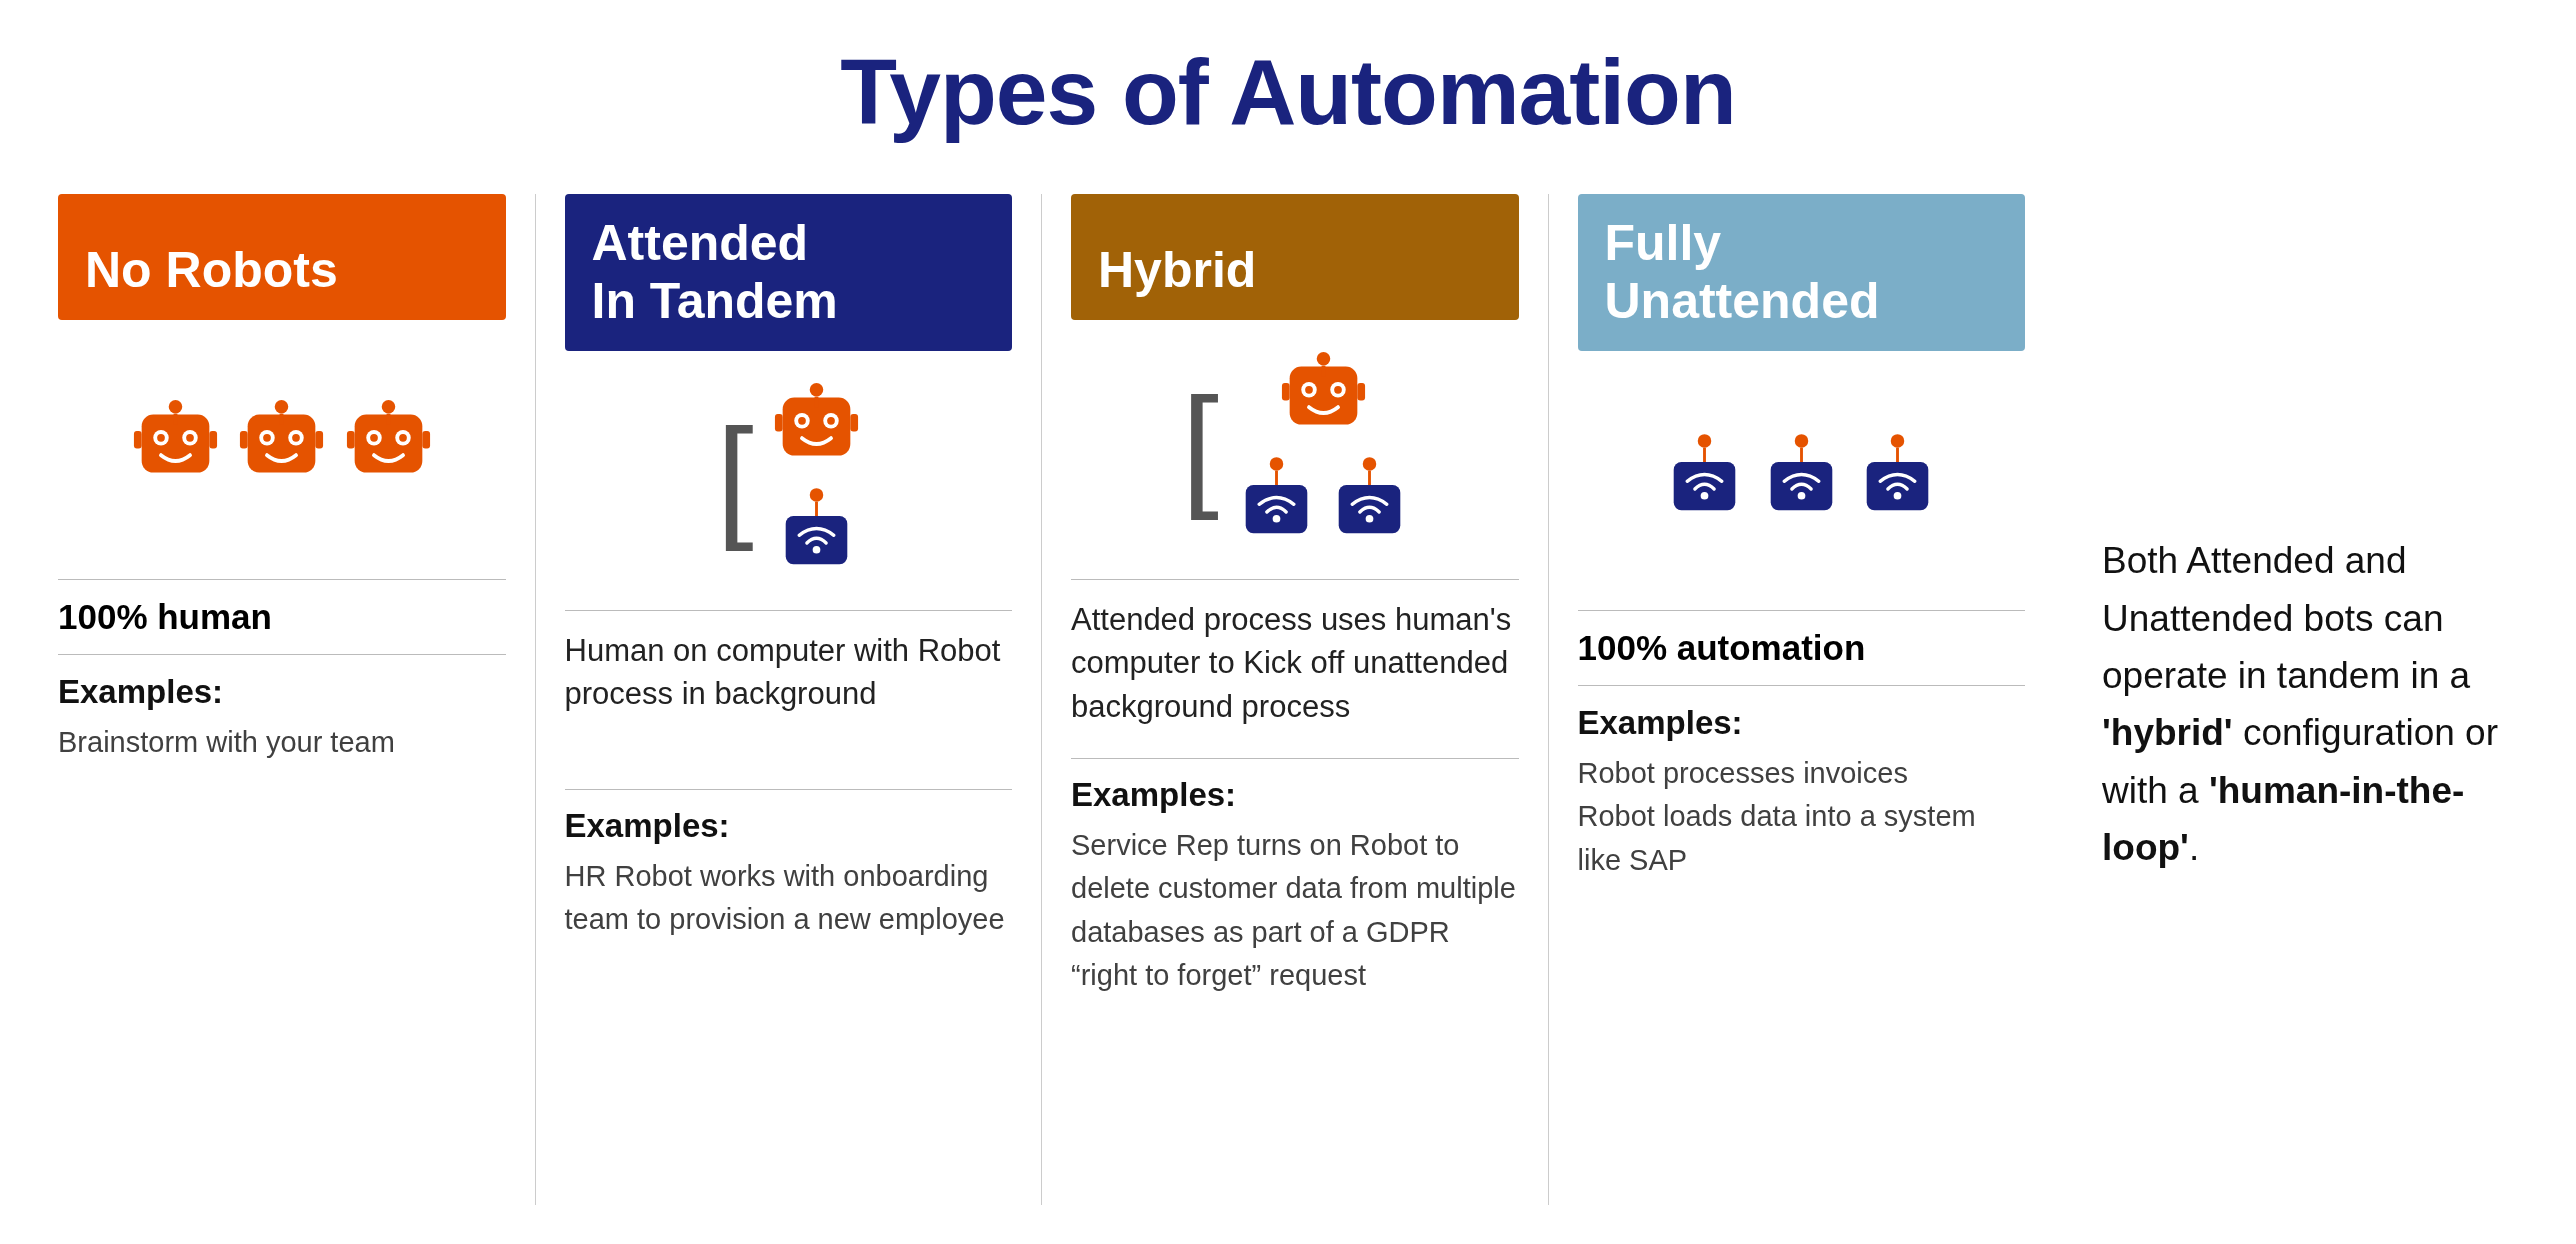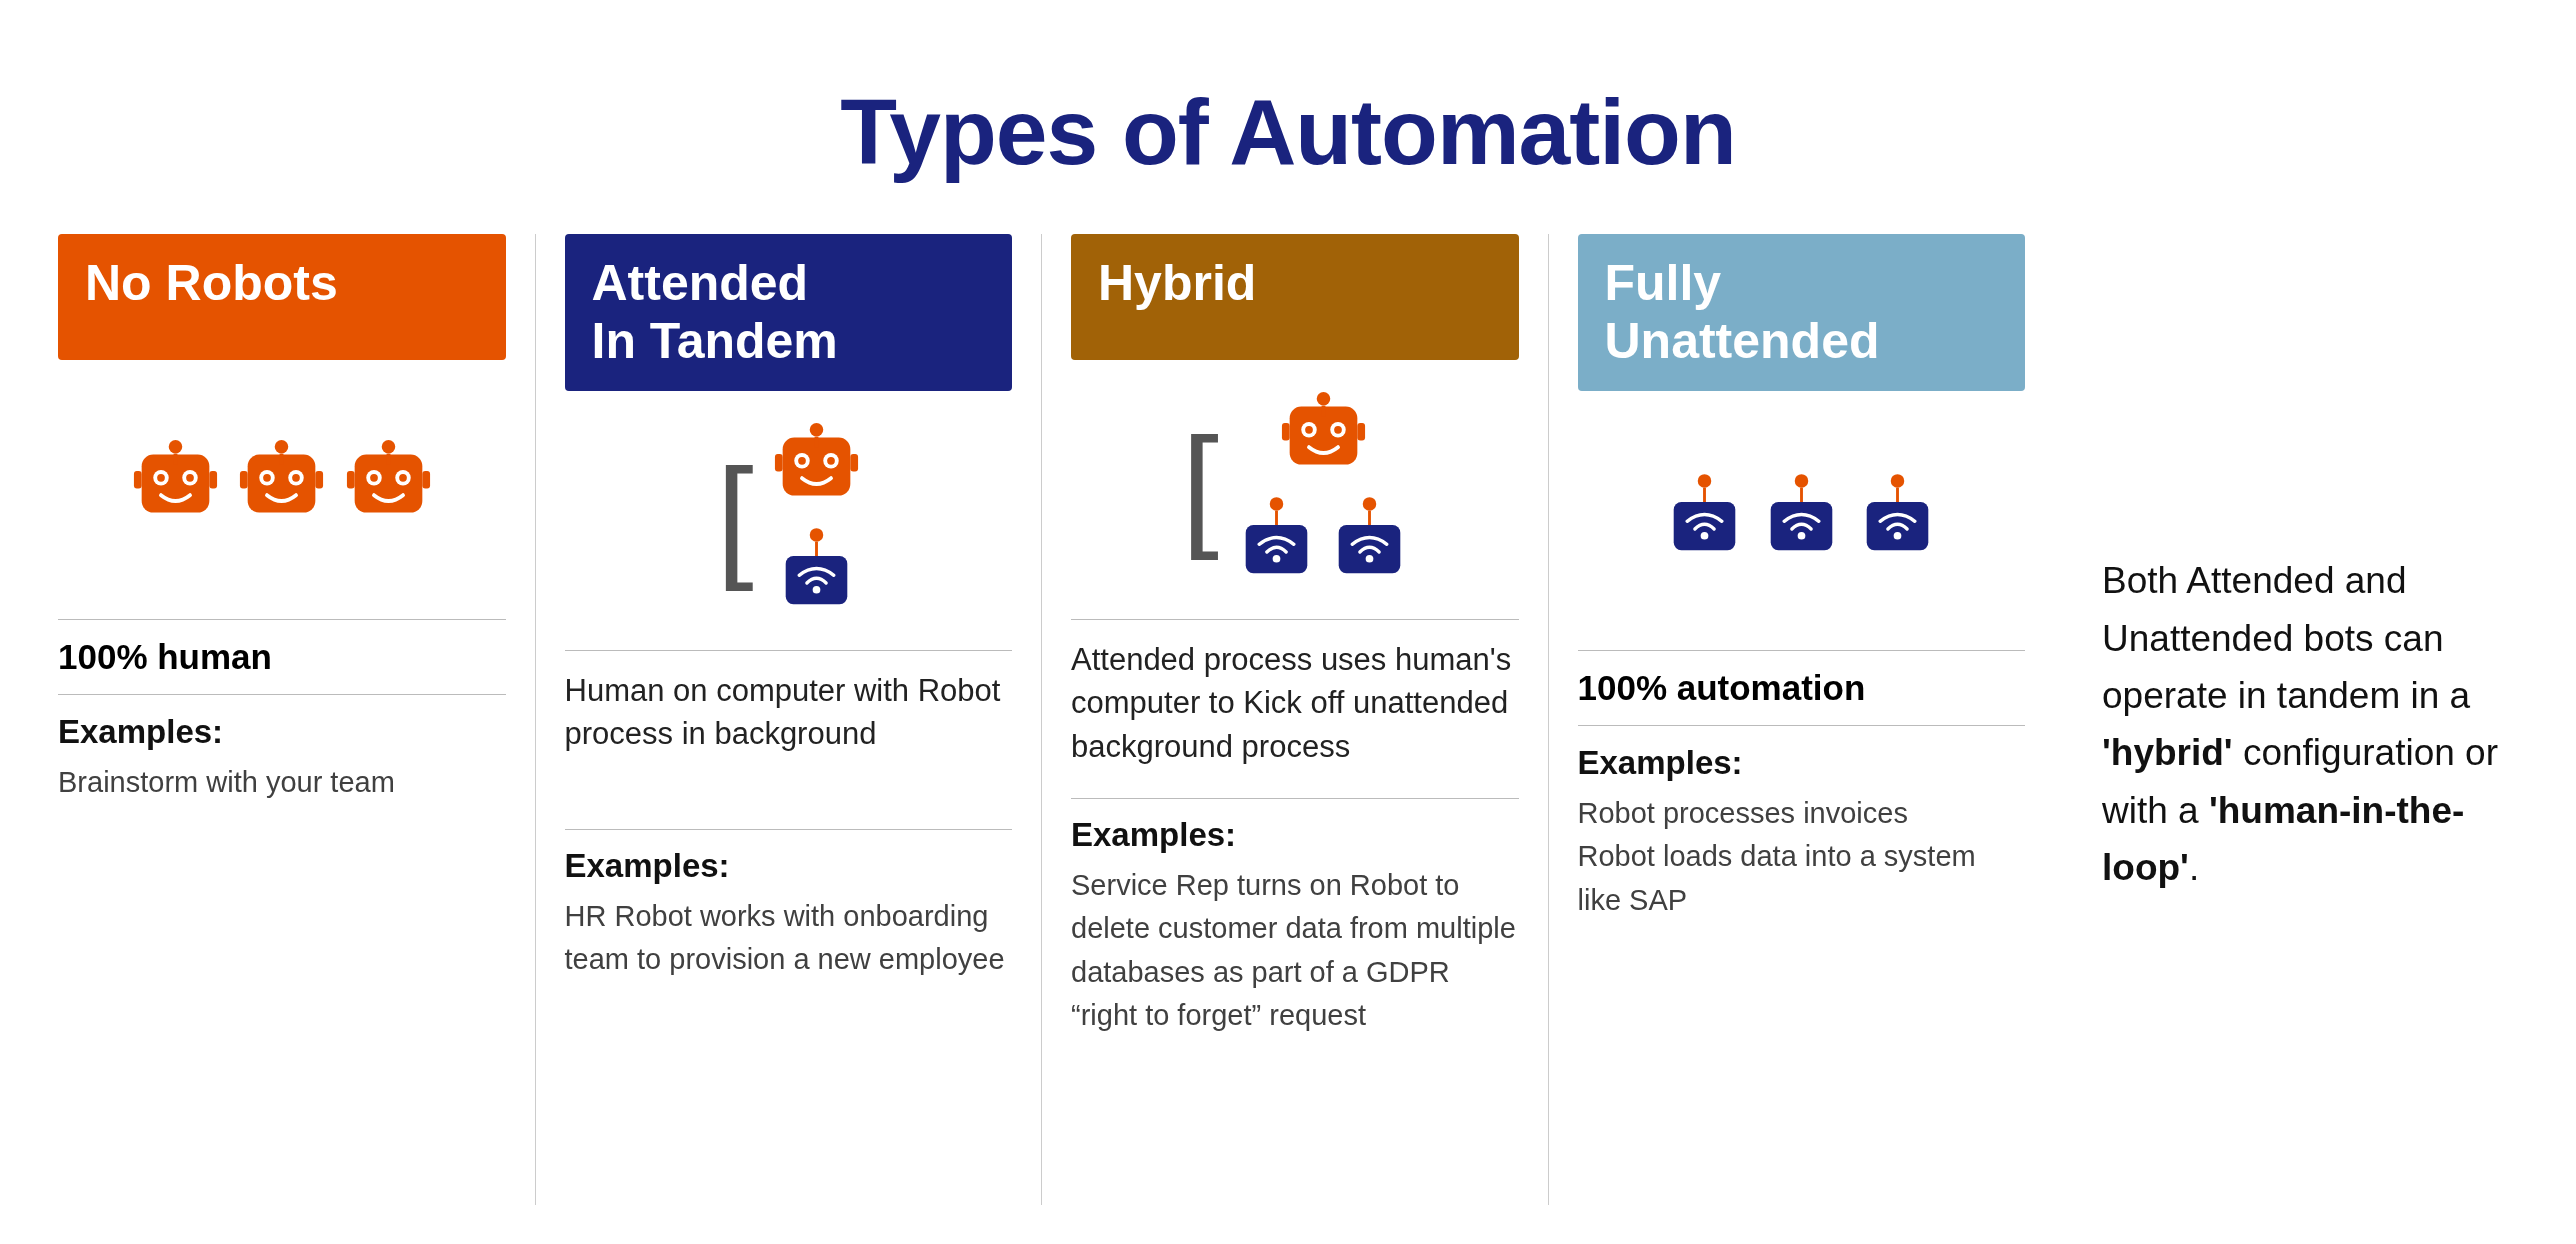--- a/index.html
+++ b/index.html
@@ -14,21 +14,20 @@
       align-items: center;
       padding: 39px 58px 39px 58px;
     }
     .page-title {
       font-size: 93px;
       font-weight: 800;
       color: #1a237e;
       text-align: center;
       margin-bottom: 48px;
       letter-spacing: -1px;
-      margin-top: 40px;
     }
     .columns-wrapper {
       display: flex;
       flex-direction: row;
       width: 100%;
       flex: 1;
       gap: 0;
     }
     .col {
       display: flex;
@@ -50,21 +49,21 @@
       align-items: center;
       padding-top: 9.7px;
     }
     
     .col-header {
       border-radius: 3.9px;
       padding: 21px 27px;
       margin-bottom: 29px;
       min-height: 126px;
       display: flex;
-      align-items: flex-start;
+      align-items: flex-end;
     }
     .col-header.orange { background: #e55300; }
     .col-header.dark-blue { background: #1a237e; }
     .col-header.teal { background: #a16207; }
     .col-header.steel-blue { background: #7baec8; }
     .col-header-text {
       color: #fff;
       font-size: 50px;
       font-weight: 700;
       line-height: 1.15;

